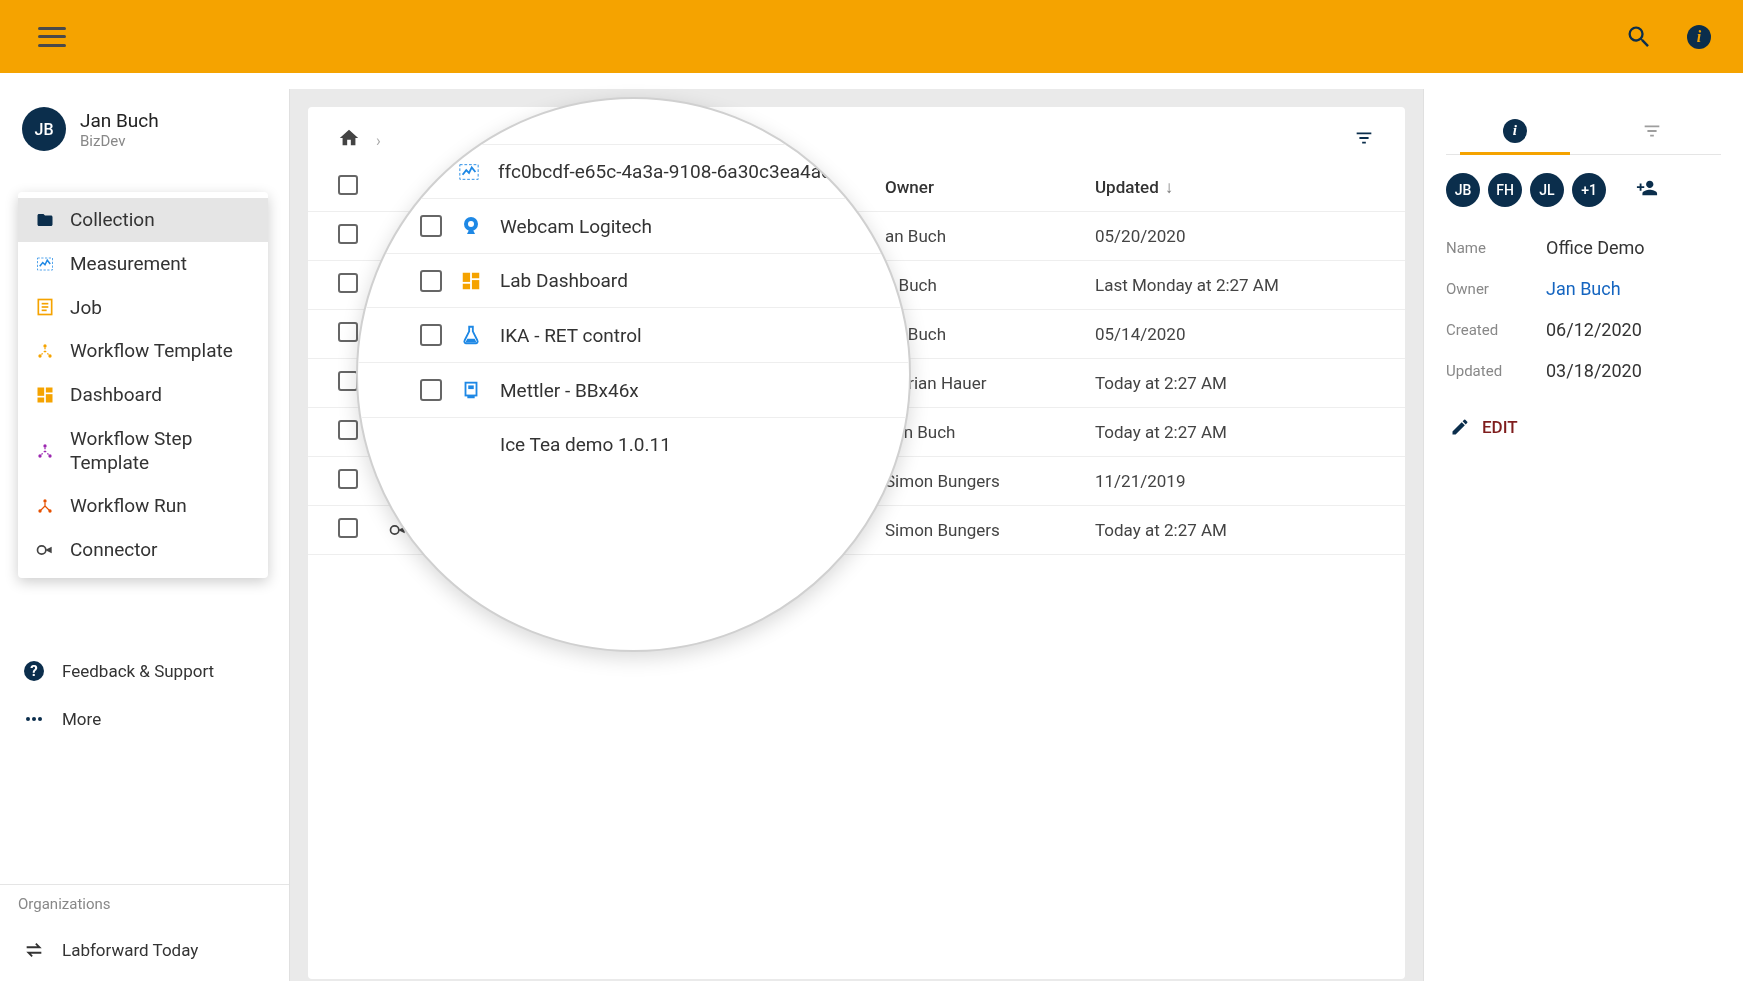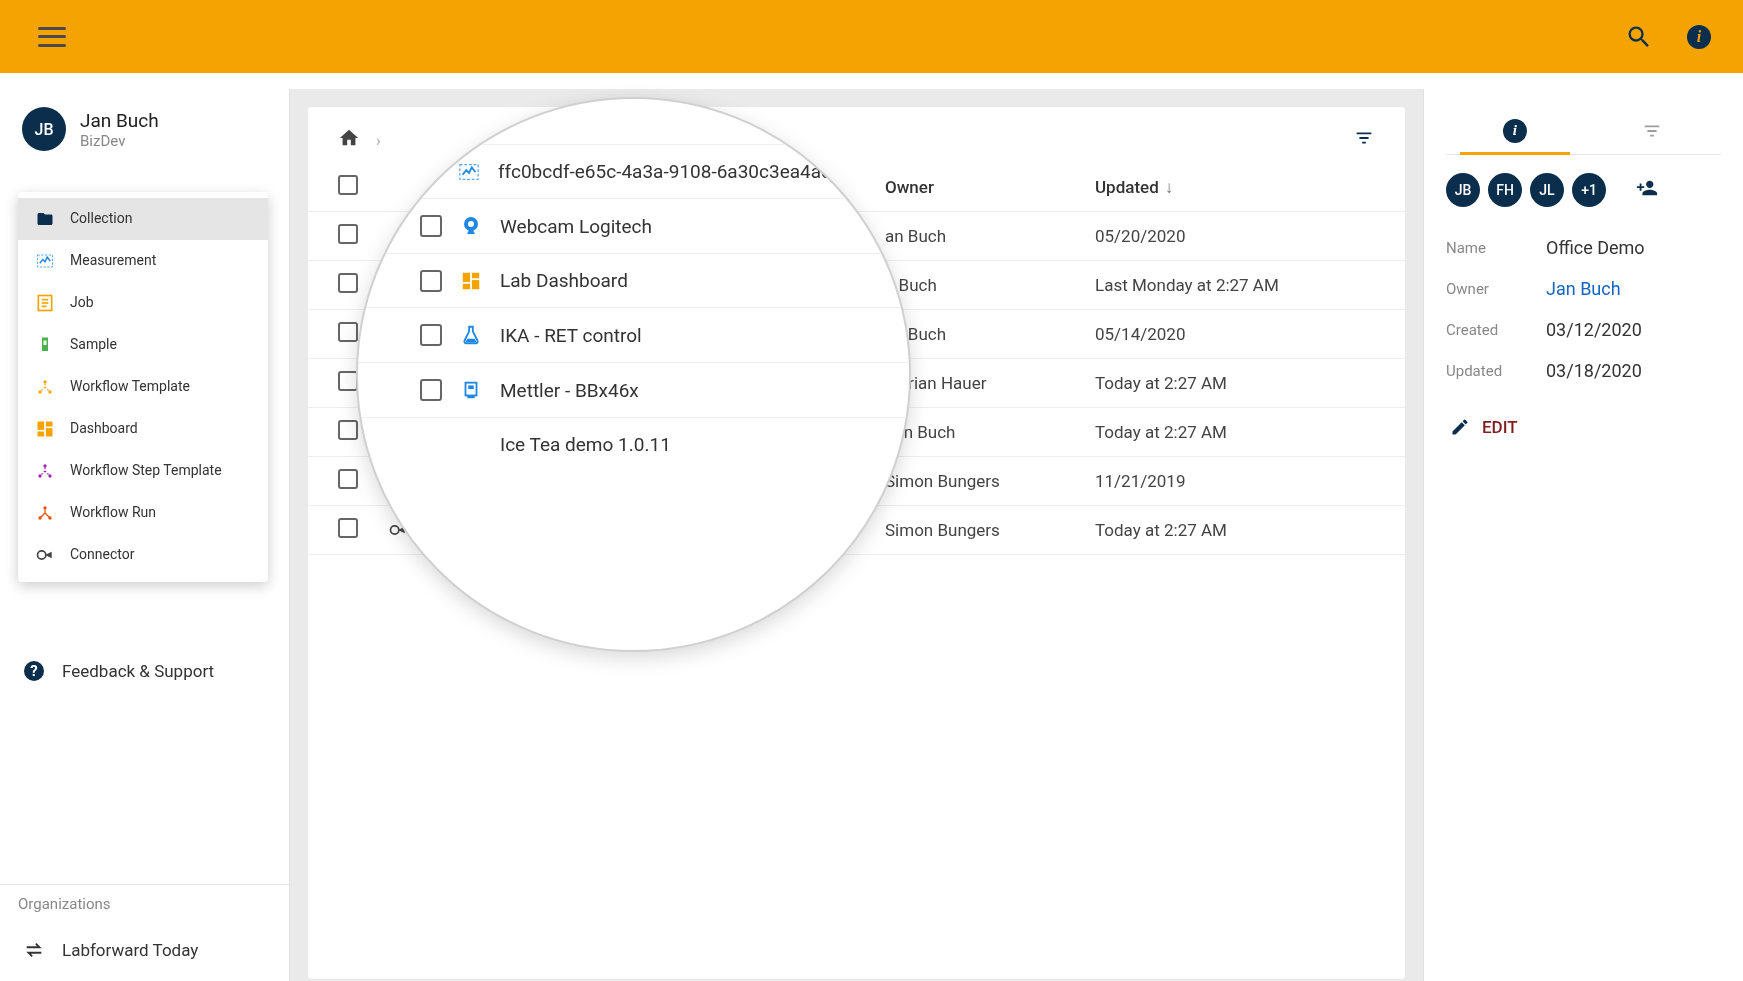--- a/index.html
+++ b/index.html
@@ -22,21 +22,21 @@
 .detail { width: 320px; background: #fff; border-left: 1px solid #e0e0e0; padding: 18px 22px; }
 
 
 .user-block { display: flex; align-items: center; padding: 18px 22px; gap: 14px; }
 .avatar { width: 44px; height: 44px; border-radius: 50%; background: #0b2e4c; color: #fff; display: flex; align-items: center; justify-content: center; font-size: 16px; font-weight: 500; }
 .user-name { font-size: 19px; color: #222; }
 .user-sub { font-size: 15px; color: #888; }
 
 
 .ctx-menu { position: absolute; top: 103px; left: 18px; width: 250px; background: #fff; border-radius: 4px; box-shadow: 0 4px 14px rgba(0,0,0,.2); padding: 6px 0; z-index: 30; }
-.ctx-item { display: flex; align-items: center; gap: 14px; padding: 10px 16px; font-size: 14px; color: #333; cursor: pointer; justify-content: center; }
+.ctx-item { display: flex; align-items: center; gap: 14px; padding: 10px 16px; font-size: 19px; color: #333; cursor: pointer; justify-content: center; }
 .ctx-item.active { background: #e5e5e5; }
 .ctx-item .ico { width: 22px; height: 22px; display: flex; align-items: center; justify-content: center; }
 .ctx-item .label { flex: 1; line-height: 1.25; } 
 .side-item { display: flex; align-items: center; gap: 16px; padding: 12px 22px; font-size: 17px; color: #333; cursor: pointer; }
 .side-item .ico { width:24px; display:flex; align-items:center; justify-content:center; }
 .secondary-block { position: absolute; top: 558px; left: 0; right: 0; }
 .orgs-block { position: absolute; bottom: 0; left:0; right:0; border-top: 1px solid #e5e5e5; padding-top: 10px; padding-bottom: 24px; }
 .orgs-title { padding: 0 18px 14px 18px; font-size: 15px; color: #888; }
 
 
@@ -143,30 +143,20 @@
               <rect x="4" y="3" width="16" height="18" fill="none" stroke="#F5A300" stroke-width="2"></rect>
               <line x1="8" y1="8" x2="16" y2="8" stroke="#F5A300" stroke-width="2"></line>
               <line x1="8" y1="12" x2="16" y2="12" stroke="#F5A300" stroke-width="2"></line>
               <line x1="8" y1="16" x2="14" y2="16" stroke="#F5A300" stroke-width="2"></line>
             </svg>
           </span>
         <span class="label">Job</span>
       </div>
       <div class="ctx-item">
         <span class="ico">
-            <svg width="18" height="20" viewBox="0 0 24 24">
-              <rect x="8" y="2" width="8" height="3" fill="#4caf50"></rect>
-              <rect x="9" y="5" width="6" height="14" fill="none" stroke="#4caf50" stroke-width="2"></rect>
-              <rect x="9" y="12" width="6" height="7" fill="#4caf50"></rect>
-            </svg>
-          </span>
-        <span class="label">Sample</span>
-      </div>
-      <div class="ctx-item">
-        <span class="ico">
             <svg width="20" height="20" viewBox="0 0 24 24">
               <circle cx="12" cy="6" r="2" fill="#F5A300"></circle>
               <circle cx="6" cy="18" r="2" fill="#F5A300"></circle>
               <circle cx="18" cy="18" r="2" fill="#F5A300"></circle>
               <path d="M12 8v4M12 12l-6 6M12 12l6 6" stroke="#F5A300" stroke-width="1.5" stroke-dasharray="2,2" fill="none"></path>
             </svg>
           </span>
         <span class="label">Workflow Template</span>
       </div>
       <div class="ctx-item">
@@ -215,20 +205,30 @@
 
     <div class="secondary-block">
       <div class="side-item">
         <span class="ico">
             <svg width="24" height="24" viewBox="0 0 24 24">
               <circle cx="12" cy="12" r="10" fill="#0b2e4c"></circle>
               <text x="12" y="17" text-anchor="middle" fill="#fff" font-size="15" font-weight="bold">?</text>
             </svg>
           </span>
         <span>Feedback &amp; Support</span>
+      </div>
+      <div class="side-item">
+        <span class="ico">
+            <svg width="24" height="24" viewBox="0 0 24 24" fill="#0b2e4c">
+              <circle cx="6" cy="12" r="2"></circle>
+              <circle cx="12" cy="12" r="2"></circle>
+              <circle cx="18" cy="12" r="2"></circle>
+            </svg>
+          </span>
+        <span>More</span>
       </div>
     </div>
 
     <div class="orgs-block">
       <div class="orgs-title">Organizations</div>
       <div class="side-item">
         <span class="ico">
             <svg width="22" height="22" viewBox="0 0 24 24" fill="none" stroke="#333" stroke-width="2">
               <path d="M4 9h14l-4-4M20 15H6l4 4"></path>
             </svg>
@@ -417,21 +417,21 @@
       <div class="prop">
         <div class="prop-label">Name</div>
         <div class="prop-value">Office Demo</div>
       </div>
       <div class="prop">
         <div class="prop-label">Owner</div>
         <div class="prop-value link">Jan Buch</div>
       </div>
       <div class="prop">
         <div class="prop-label">Created</div>
-        <div class="prop-value">03/12/2020</div>
+        <div class="prop-value">06/12/2020</div>
       </div>
       <div class="prop">
         <div class="prop-label">Updated</div>
         <div class="prop-value">03/18/2020</div>
       </div>
     </div>
     <div class="edit-btn">
       <svg width="20" height="20" viewBox="0 0 24 24" fill="#0b2e4c">
           <path d="M3 17.25V21h3.75L17.81 9.94l-3.75-3.75L3 17.25zM20.71 7.04a1 1 0 000-1.41l-2.34-2.34a1 1 0 00-1.41 0l-1.83 1.83 3.75 3.75 1.83-1.83z"></path>
         </svg>

